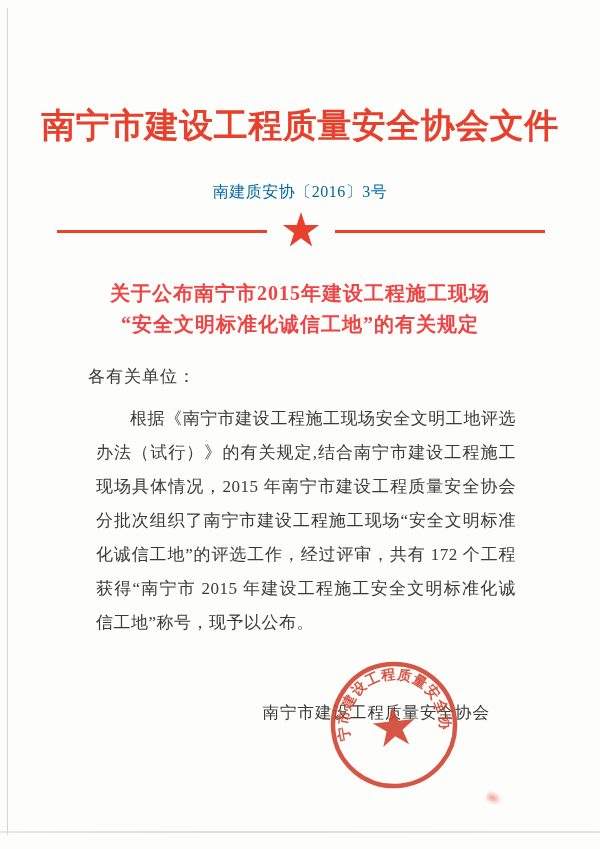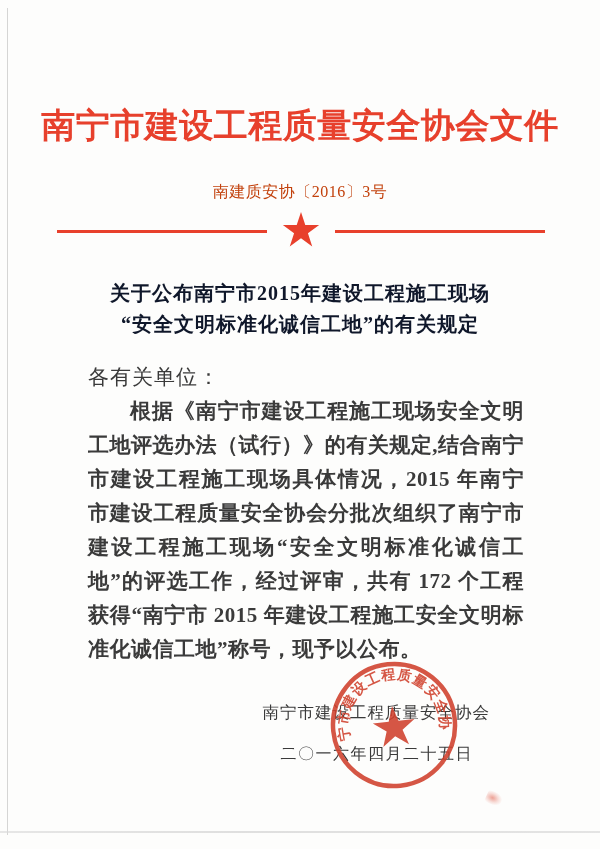--- a/index.html
+++ b/index.html
@@ -49,21 +49,21 @@
     color: #e7402c;
     letter-spacing: 0.5px;
     white-space: nowrap;
   }
   .doc-number {
     position: absolute;
     left: 0; right: 0; top: 180px;
     text-align: center;
     font-size: 16px;
     line-height: 24px;
-    color: #c2410c;
+    color: #0369a1;
     letter-spacing: 0.5px;
   }
   .rule {
     position: absolute;
     left: 57px; right: 55px; top: 211px;
     height: 40px;
     display: flex;
     align-items: center;
   }
   .rule .bar {
@@ -77,41 +77,40 @@
     display: flex;
   }
   
   .notice-title {
     position: absolute;
     left: 0; right: 0; top: 278px;
     text-align: center;
     font-size: 20px;
     line-height: 31px;
     font-weight: bold;
-    color: #0f172a;
+    color: #ef4444;
     letter-spacing: 1px;
   }
   
   .body-text {
     position: absolute;
     left: 88px; top: 360px;
     width: 436px;
-    font-size: 21px;
+    font-size: 17px;
     line-height: 34px;
     text-align: justify;
     color: #3a3a3a;
   }
   .body-text .salutation {
     letter-spacing: 1px;
   }
   .body-text p {
-    margin: 0;
+    margin: 8px;
     text-indent: 2em;
     letter-spacing: 0.5px;
-    font-weight: bold;
   }
   
   .signature {
     position: absolute;
     top: 703px; right: 110px;
     font-size: 16.5px;
     line-height: 20px;
     color: #3a3a3a;
     letter-spacing: 1px;
     white-space: nowrap;
@@ -168,21 +167,20 @@
     <div>关于公布南宁市2015年建设工程施工现场</div>
     <div>“安全文明标准化诚信工地”的有关规定</div>
   </div>
 
   <div class="body-text">
     <div class="salutation">各有关单位：</div>
     <p>根据《南宁市建设工程施工现场安全文明工地评选办法（试行）》的有关规定,结合南宁市建设工程施工现场具体情况，2015 年南宁市建设工程质量安全协会分批次组织了南宁市建设工程施工现场“安全文明标准化诚信工地”的评选工作，经过评审，共有 172 个工程获得“南宁市 2015 年建设工程施工安全文明标准化诚信工地”称号，现予以公布。</p>
   </div>
 
   <div class="signature">南宁市建设工程质量安全协会</div>
-  <div class="date">二〇一六年四月二十五日</div>
 
   <div class="seal">
     <svg width="136" height="136" viewBox="-68 -68 136 136" aria-hidden="true">
       <circle cx="0" cy="0" r="61" fill="none" stroke="#d0402c" stroke-width="4.5"></circle>
       <polygon fill="#d0402c" points="0,-19 4.94,-3.8 20.92,-3.8 7.99,5.6 12.93,20.8 0,11.4 -12.93,20.8 -7.99,5.6 -20.92,-3.8 -4.94,-3.8"></polygon>
       <path id="sealArc" fill="none" d="M -43.2,15.7 A 46,46 0 1 1 43.2,15.7"></path>
       <text text-anchor="middle">
         <textPath href="#sealArc" startOffset="50%">南宁市建设工程质量安全协会</textPath>
       </text>
     </svg>

